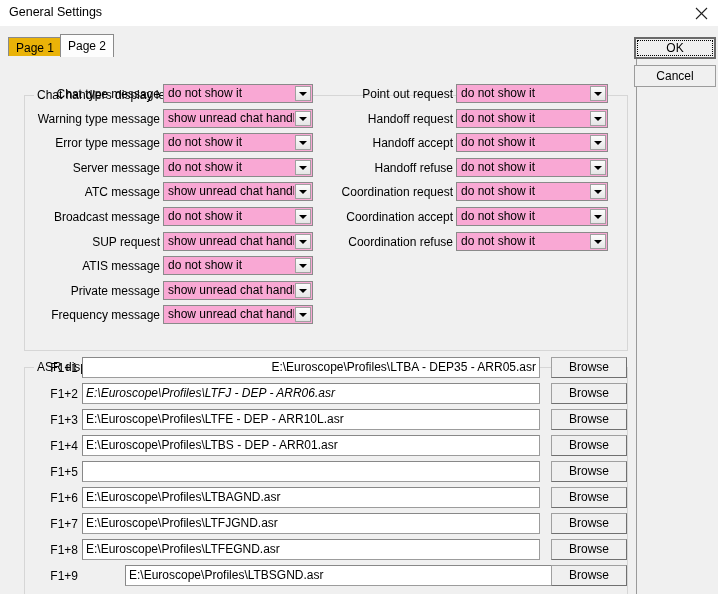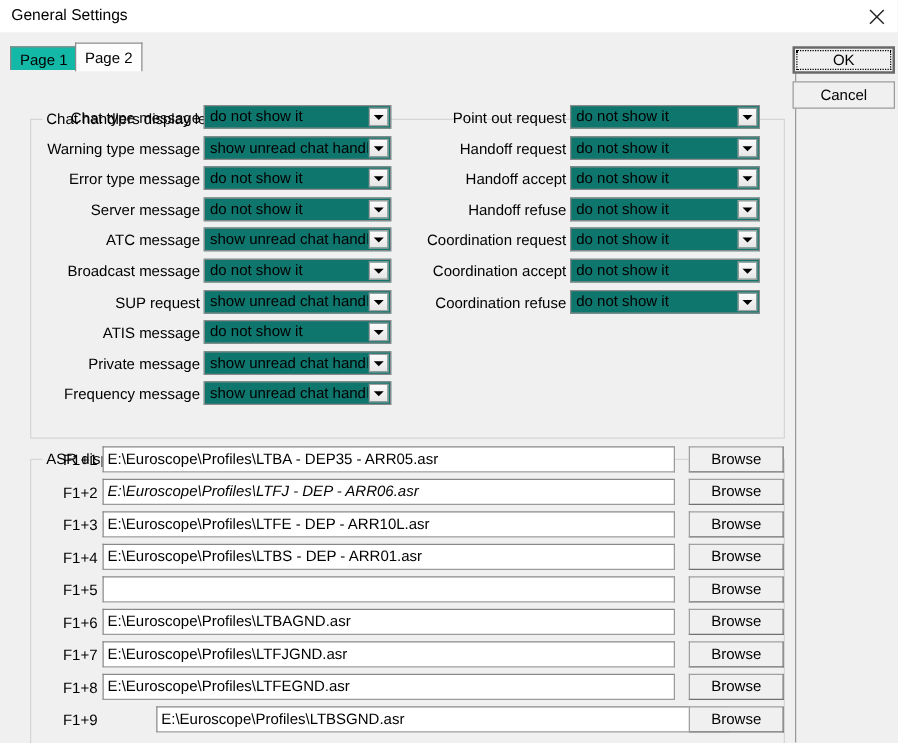--- a/index.html
+++ b/index.html
@@ -42,21 +42,21 @@
 
   
   #tabstrip {
     position: absolute; left: 8px; top: 8px;
     width: 624px; height: 22px;
   }
   .tab {
     position: absolute;
     top: 3px;
     height: 19px;
-    background: #14b8a6;
+    background: #eab308;
     border: 1px solid #8a8a8a;
     border-bottom: none;
     font-size: 12px;
     padding: 1px 7px 0 7px;
     line-height: 18px;
     white-space: nowrap;
     cursor: default;
   }
   .tab.active {
     top: 0px;
@@ -90,21 +90,21 @@
   .row-label {
     position: absolute;
     font-size: 12px;
     text-align: right;
     white-space: nowrap;
     line-height: 16px;
   }
   .combo {
     position: absolute;
     height: 19px;
-    background: #0f766e;
+    background: #f9a8d4;
     border: 1px solid #8a8a8a;
     cursor: default;
   }
   .combo-text {
     position: absolute;
     left: 4px; top: 1px;
     font-size: 12px;
     line-height: 15px;
     white-space: nowrap;
     overflow: hidden;
@@ -343,21 +343,21 @@
     </div>
     <div class="row-label" style="right: 265px; top: 208px;">Coordination refuse</div>
     <div class="combo" style="left: 456px; top: 206px; width: 152px;">
       <span class="combo-text" style="width: 128px;">do not show it</span>
       <div class="combo-arrow">
         <i></i>
       </div>
     </div>
     <div class="asr-label" style="right: 640px; top: 334px;">F1+1</div>
     <div class="asr-input" style="left: 82px; top: 331px; width: 458px;">
-      <span style="width: 450px;">E:\Euroscope\Profiles\LTBA - DEP35 - ARR05.asr</span>
+      <span style="width: 450px; text-align: right;">E:\Euroscope\Profiles\LTBA - DEP35 - ARR05.asr</span>
     </div>
     <div class="browse-btn" style="left: 551px; top: 331px;">Browse</div>
     <div class="asr-label" style="right: 640px; top: 360px;">F1+2</div>
     <div class="asr-input" style="left: 82px; top: 357px; width: 458px; font-style: italic;">
       <span style="width: 450px;">E:\Euroscope\Profiles\LTFJ - DEP - ARR06.asr</span>
     </div>
     <div class="browse-btn" style="left: 551px; top: 357px;">Browse</div>
     <div class="asr-label" style="right: 640px; top: 386px;">F1+3</div>
     <div class="asr-input" style="left: 82px; top: 383px; width: 458px;">
       <span style="width: 450px;">E:\Euroscope\Profiles\LTFE - DEP - ARR10L.asr</span>

